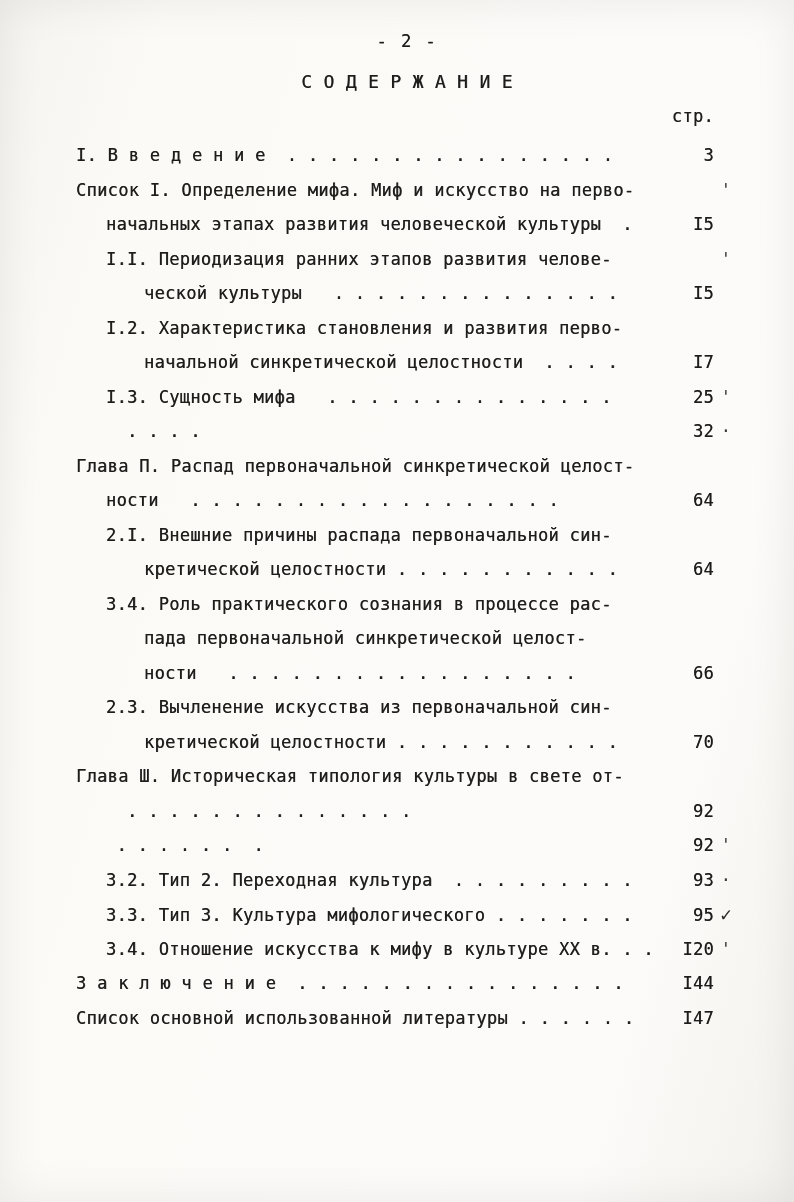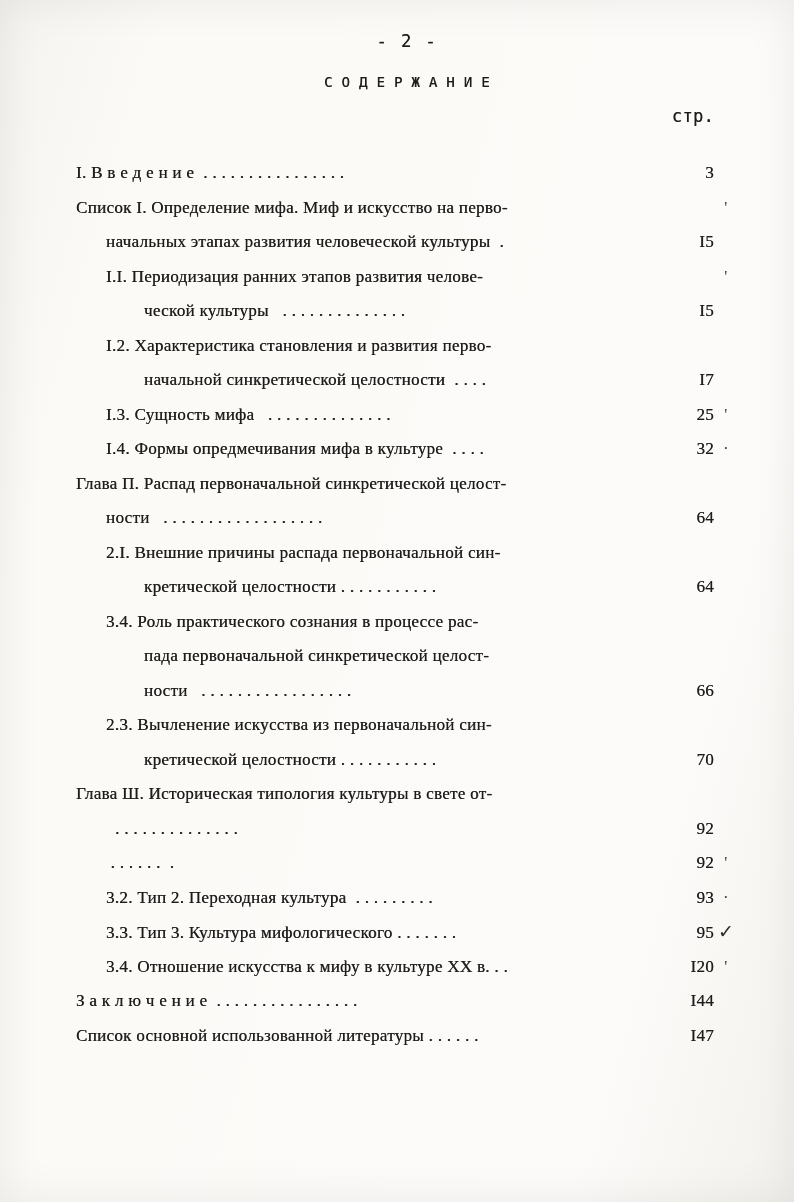--- a/index.html
+++ b/index.html
@@ -29,31 +29,30 @@
   }
   .page-number {
     text-align: center;
     line-height: 22px;
     letter-spacing: 2px;
   }
   .doc-title {
     text-align: center;
     margin-top: 18px;
     line-height: 24px;
-    font-size: 14px;
+    font-size: 18px;
   }
   .col-header {
     text-align: right;
     padding-right: 24px;
     margin-top: 10px;
     line-height: 24px;
   }
   .toc {
-    margin-top: 28px;
-    font-family: Liberation Serif, serif;
+    margin-top: 10px;
   }
   .toc-line {
     display: flex;
     align-items: baseline;
     height: 34.5px;
     line-height: 34.5px;
   }
   .toc-line .text {
     flex: 0 0 auto;
     white-space: pre;
@@ -133,21 +132,20 @@
           <span class="page">I7</span>
           <span class="mark"></span>
         </div>
         <div class="toc-line indent-1">
           <span class="text">I.3. Сущность мифа</span>
           <span class="leader">   . . . . . . . . . . . . . .</span>
           <span class="page">25</span>
           <span class="mark">'</span>
         </div>
         <div class="toc-line indent-1">
-          <span class="text">I.4. Формы опредмечивания мифа в культуре</span>
           <span class="leader">  . . . .</span>
           <span class="page">32</span>
           <span class="mark">·</span>
         </div>
         <div class="toc-line indent-0">
           <span class="text">Глава П. Распад первоначальной синкретической целост-</span>
           <span class="leader"></span>
           <span class="page"></span>
           <span class="mark"></span>
         </div>

